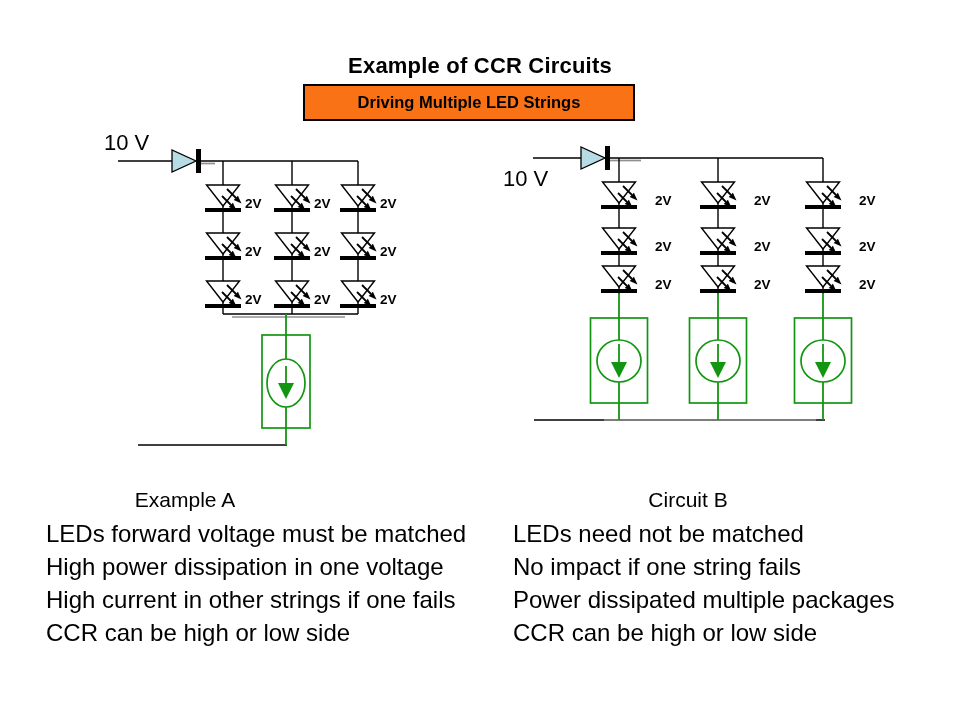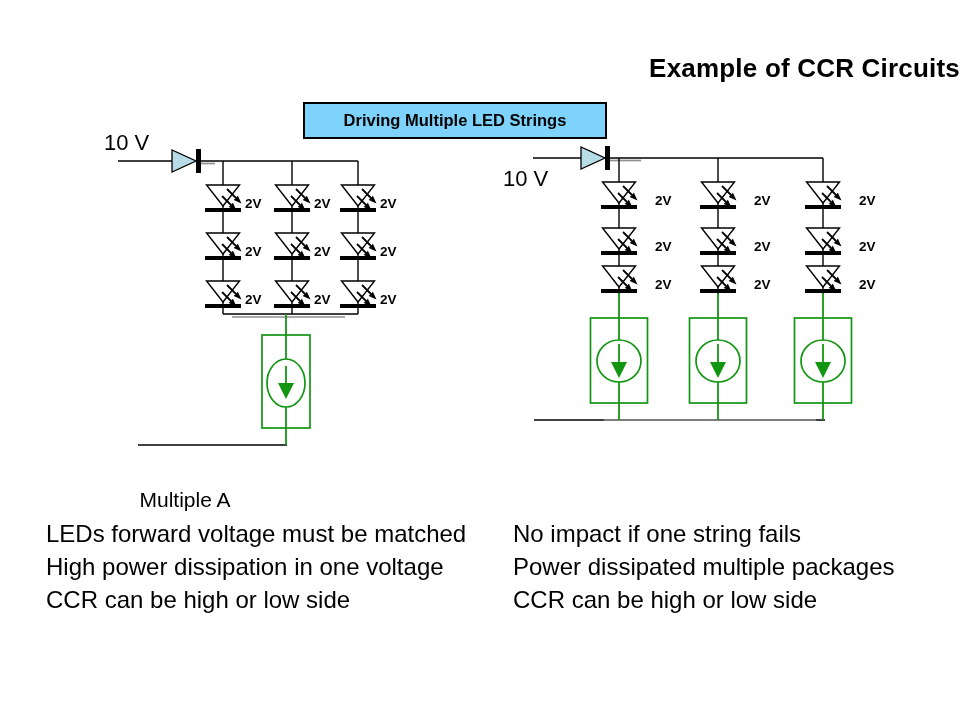--- a/index.html
+++ b/index.html
@@ -2,26 +2,26 @@
 <html><head>
 <meta charset="utf-8">
 <style>
   html,body{margin:0;padding:0;background:#fff;}
   .slide{
     position:relative;width:960px;height:720px;background:#ffffff;
     font-family:"Liberation Sans", sans-serif;color:#000;overflow:hidden;
   }
   .abs{position:absolute;}
   .title{
-    top:53px;left:0;right:0;text-align:right;
-    font-size:26px;font-weight:bold;letter-spacing:0.2px;
+    top:53px;left:0;right:0;text-align:center;
+    font-size:22px;font-weight:bold;letter-spacing:0.2px;
   }
   .banner{
-    left:303px;top:102px;width:304px;height:37px;box-sizing:border-box;
-    background:#7dd3fc;border:2.5px solid #000;
+    left:303px;top:84px;width:332px;height:37px;box-sizing:border-box;
+    background:#f97316;border:2.5px solid #000;
     display:flex;align-items:center;justify-content:center;
     font-size:16.5px;font-weight:bold;
   }
   .caption{font-size:21px;text-align:center;}
   .caption-a{left:46px;top:488px;width:278px;}
   .caption-b{left:513px;top:488px;width:350px;}
   .notes{font-size:24px;line-height:33px;white-space:nowrap;}
   .notes-a{left:46px;top:517px;}
   .notes-b{left:513px;top:517px;}
   svg.circuits{position:absolute;left:0;top:0;}
@@ -168,27 +168,30 @@
         <text class="vlabel" x="655" y="251">2V</text>
         <text class="vlabel" x="754" y="251">2V</text>
         <text class="vlabel" x="859" y="251">2V</text>
         <text class="vlabel" x="655" y="289">2V</text>
         <text class="vlabel" x="754" y="289">2V</text>
         <text class="vlabel" x="859" y="289">2V</text>
       </g>
     </g>
   </svg>
 
-  <div class="abs caption caption-a">Multiple A</div>
+  <div class="abs caption caption-a">Example A</div>
+  <div class="abs caption caption-b">Circuit B</div>
 
   <div class="abs notes notes-a">
     <div>LEDs forward voltage must be matched</div>
     <div>High power dissipation in one voltage</div>
+    <div>High current in other strings if one fails</div>
     <div>CCR can be high or low side</div>
   </div>
 
   <div class="abs notes notes-b">
+    <div>LEDs need not be matched</div>
     <div>No impact if one string fails</div>
     <div>Power dissipated multiple packages</div>
     <div>CCR can be high or low side</div>
   </div>
 
 </div>
 
 </body></html>

